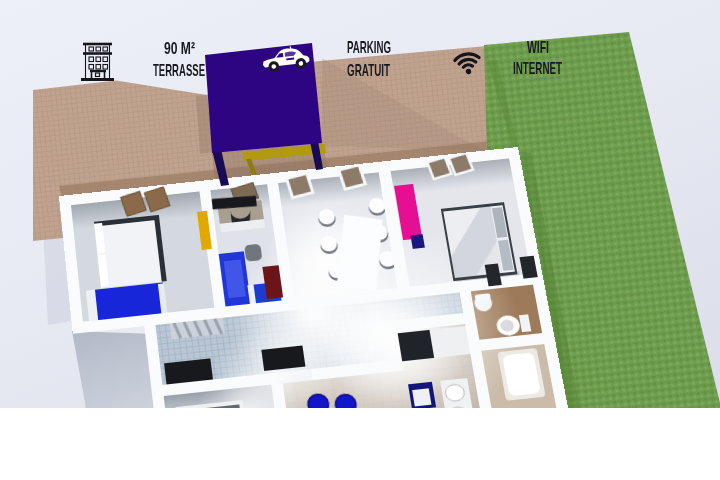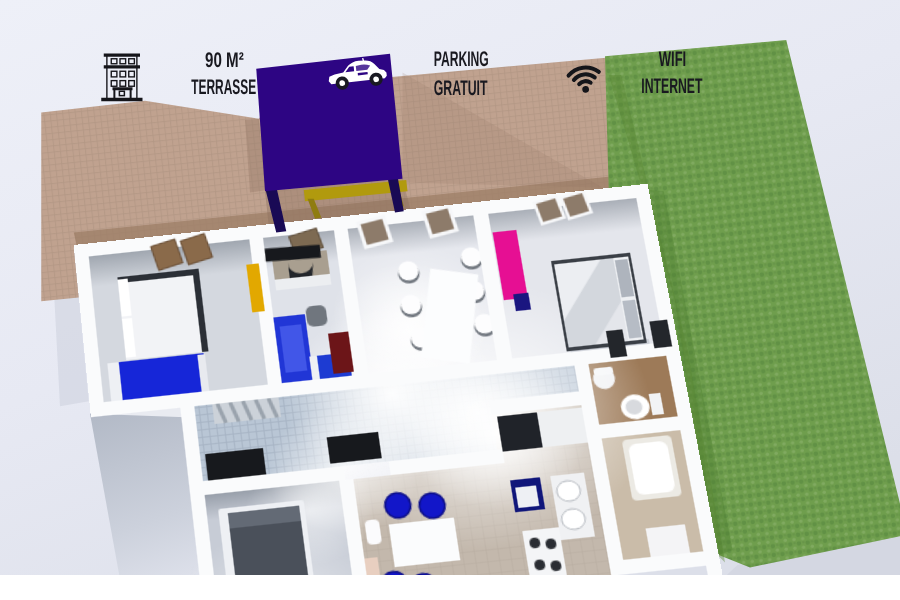--- a/index.html
+++ b/index.html
@@ -1,15 +1,15 @@
 <!DOCTYPE html>
 <html><head><meta charset="utf-8">
 <style>
 html,body{margin:0;padding:0;}
-#scene{position:relative;width:720px;height:460px;overflow:hidden;background:#e9ebf4;font-family:"Liberation Sans",sans-serif;}
+#scene{position:relative;width:720px;height:408px;overflow:hidden;background:#e9ebf4;font-family:"Liberation Sans",sans-serif;}
 #scene svg{display:block;}
 .lay{position:absolute;left:0;top:0;}
 #plan{position:absolute;left:0;top:0;width:462px;height:340px;transform-origin:0 0;
  transform:matrix3d(0.993918, -0.105944, 0, 7.93472e-07, 0.0829527, 0.902063, 0, -0.000184101, 0, 0, 1, 0, 59, 196, 0, 1);}
 </style></head>
 <body>
 <div id="scene">
 
 <svg class="lay" width="720" height="480" viewBox="0 0 720 480">
  <defs>

